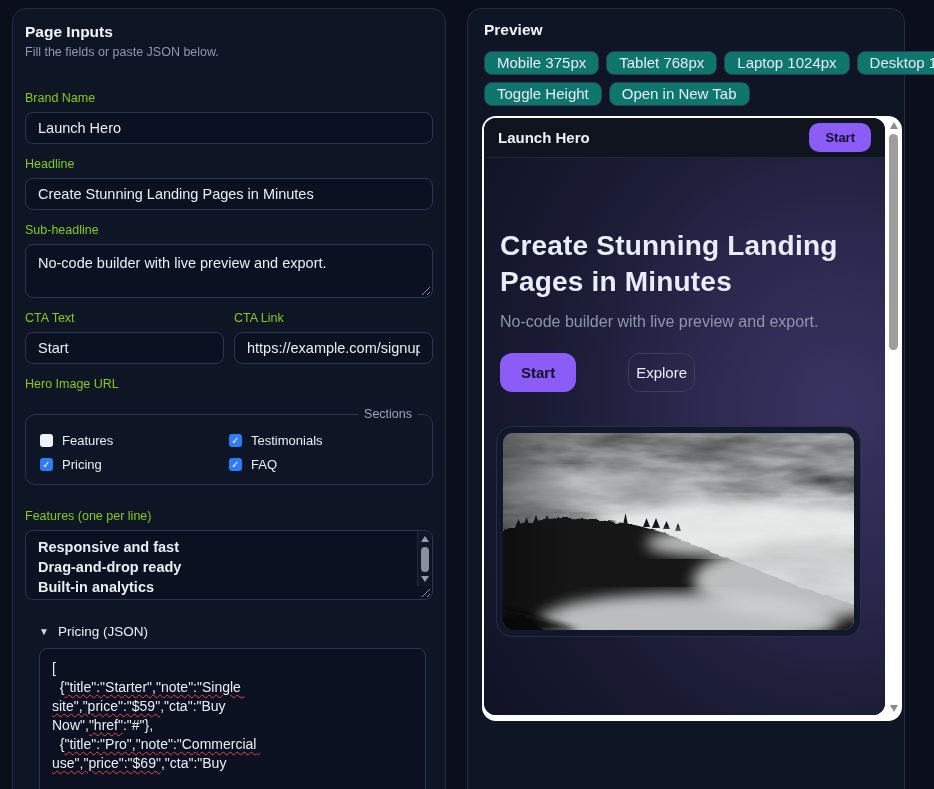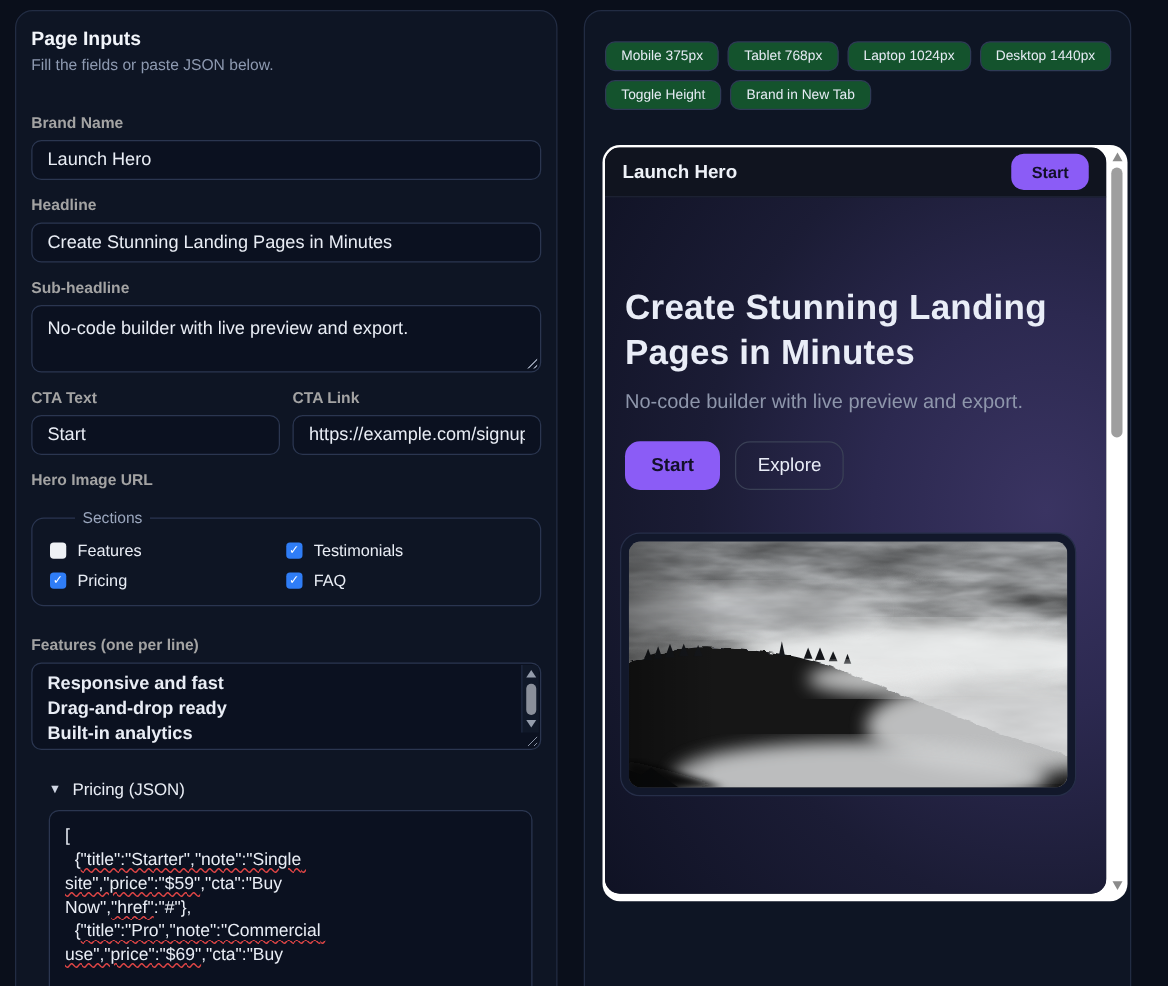--- a/index.html
+++ b/index.html
@@ -4,31 +4,31 @@
 <style>
   * { margin:0; padding:0; box-sizing:border-box; }
   html,body { width:934px; height:789px; overflow:hidden; background:#0a0f1b;
     font-family:"Liberation Sans","DejaVu Sans",sans-serif; color:#e9edf5; }
   .panel { position:absolute; top:8px; height:1100px; background:#0e1524;
     border:1px solid #222c43; border-radius:14px; }
   .panel-left  { left:12px;  width:434px; padding:14px 12px; }
   .panel-right { left:467px; width:438px; padding:12px 16px; }
   .panel-title { font-size:15.5px; font-weight:bold; color:#f2f5fa; margin-bottom:4px; }
   .panel-sub   { font-size:12.5px; color:#8d99b0; margin-bottom:32px; }
-  .lbl { display:block; font-size:12.5px; color:#a3a3a3; margin-bottom:7px;font-weight:bold; }
+  .lbl { display:block; font-size:12.5px; color:#84cc16; margin-bottom:7px; }
   .inp, .tbox { width:100%; background:#0b1120; border:1px solid #2b3650; border-radius:8px;
     color:#e9edf5; font-size:14.5px; font-family:"Liberation Sans","DejaVu Sans",sans-serif; }
   .inp { height:32px; padding:0 12px; outline:none; }
   .field { margin-bottom:13px; }
   .tbox { position:relative; overflow:hidden; }
   .tbox-sub { height:54px; padding:8px 12px; }
   .cta-grid { display:grid; grid-template-columns:1fr 1fr; gap:10px; margin-bottom:13px; }
   fieldset.sections { margin-top:16px; border:1px solid #2a3550; border-radius:10px;
     padding:8px 14px 12px; }
-  fieldset.sections legend { font-size:12.5px; color:#9aa6bd; padding:0 6px; margin-left:20px; }
+  fieldset.sections legend { font-size:12.5px; color:#9aa6bd; padding:0 6px; margin-left:0;text-align:right; }
   .cb-grid { display:grid; grid-template-columns:1fr 1fr; row-gap:9px; margin-top:4px; }
   .cb { display:flex; align-items:center; gap:9px; cursor:default; }
   .cbbox { width:13px; height:13px; border-radius:3px; background:#eef1f5; flex:none;
     display:flex; align-items:center; justify-content:center; }
   .cbbox.on { background:#2f7df6; }
   .cbbox.on::after { content:"\2713"; color:#fff; font-size:10px; font-weight:bold; line-height:1; }
   .cbtxt { font-size:13px; color:#e9edf5; }
   .feat-label { margin-top:24px; }
   .tbox-feat { height:70px; padding:6px 26px 0 12px;font-weight:bold; }
   .fline { font-size:14.5px; line-height:20px; white-space:nowrap; }
@@ -49,22 +49,22 @@
     margin-left:14px; font-size:13.5px; color:#e9edf5; cursor:default; }
   summary.pricing-sum::-webkit-details-marker { display:none; }
   .disc { font-size:10px; color:#cfd6e4; }
   .tbox-json { margin:9px 7px 0 14px; width:auto; height:320px; padding:10px 12px; }
   .jline { font-size:14px; line-height:19px; white-space:pre-wrap; word-break:break-word; }
   .sq { text-decoration:underline; text-decoration-style:wavy; text-decoration-color:#e04545;
     text-decoration-thickness:1px; text-underline-offset:2px; }
   
   .btnrow { display:flex; gap:7px; margin-top:12px; }
   .btnrow + .btnrow { margin-top:7px; }
-  .pill { background:#14532d; border:1px solid #2e3a55; border-radius:8px; color:#e6ebf4;
-    font-size:11px; padding:4px 12px; height:24px; line-height:14px; cursor:default;
+  .pill { background:#0f766e; border:1px solid #2e3a55; border-radius:8px; color:#e6ebf4;
+    font-size:15px; padding:4px 12px; height:24px; line-height:14px; cursor:default;
     font-family:"Liberation Sans","DejaVu Sans",sans-serif; white-space:nowrap; }
   .preview-frame { position:absolute; left:14px; top:107px; width:420px; height:605px;
     background:#ffffff; border-radius:14px; }
   .pv-page { position:absolute; left:2px; top:2px; right:17px; bottom:6px; border-radius:12px;
     overflow:hidden; background:#0e1120; display:flex; flex-direction:column; }
   .pv-header { flex:none; height:40px; background:#10141f; border-bottom:1px solid #20263a;
     display:flex; align-items:center; justify-content:space-between; padding:0 14px; }
   .pv-brand { font-size:15px; font-weight:bold; color:#eef2f8; }
   .pv-navbtn { background:#8b5cf6; color:#13102a; border:none; border-radius:10px;
     font-size:13px; font-weight:bold; padding:7px 16px; cursor:default;
@@ -72,22 +72,22 @@
   .pv-hero { flex:1; padding:70px 16px 0 12px;
     background:radial-gradient(115% 95% at 88% 45%, #3a3462 0%, #2c2950 30%, #1b1c35 60%, #0e1122 100%); }
   .pv-h1 { font-size:28px; line-height:36px; font-weight:bold; color:#e9edf7;
     max-width:378px; margin-left:4px; letter-spacing:0.2px; }
   .pv-sub { margin:13px 0 0 4px; font-size:16px; color:#8e96ab; }
   .pv-ctas { display:flex; gap:12px; margin:22px 0 0 4px; }
   .pv-cta1 { background:#8b5cf6; color:#13102a; border:none; border-radius:12px; font-size:15px;
     font-weight:bold; padding:10px 21px; cursor:default;
     font-family:"Liberation Sans","DejaVu Sans",sans-serif; }
   .pv-cta2 { background:transparent; color:#e9edf7; border:1px solid #3a4056; border-radius:12px;
-    font-size:15px; padding:10px 17px; cursor:default;
-    font-family:"Liberation Sans","DejaVu Sans",sans-serif; }
+    font-size:15px; padding:10px 7px; cursor:default;
+    font-family:"Liberation Sans","DejaVu Sans",sans-serif;margin-left:40px; }
   .pv-card { margin:34px 0 0 0; width:365px; background:#12182b; border:1px solid #262e48;
     border-radius:16px; padding:6px; }
   .pv-photo { width:100%; height:197px; border-radius:10px; overflow:hidden; display:block; }
   .pv-photo svg { display:block; width:100%; height:100%; }
   
   .pv-scroll { position:absolute; right:1px; top:2px; bottom:6px; width:15px; }
   .pv-tri-up, .pv-tri-dn { position:absolute; left:3.5px; width:0; height:0;
     border-left:4.5px solid transparent; border-right:4.5px solid transparent; }
   .pv-tri-up { top:4px;  border-bottom:7px solid #8b8b8b; }
   .pv-tri-dn { bottom:3px; border-top:7px solid #8b8b8b; }
@@ -180,29 +180,30 @@
         <div class="jline"><span>[</span></div>
         <div class="jline"><span>  {</span><span class="sq">"title":"Starter","note":"Single site","price":"$59"</span><span>,"cta":"Buy</span></div>
         <div class="jline"><span>Now",</span><span class="sq">"href"</span><span>:"#"},</span></div>
         <div class="jline"><span>  {</span><span class="sq">"title":"Pro","note":"Commercial use","price":"$69"</span><span>,"cta":"Buy</span></div>
         <div class="jline"></div>
       </div>
   </details>
 </div>
 
 <div class="panel panel-right">
+  <div class="panel-title">Preview</div>
   <div class="btnrow" id="deviceRow">
       <button class="pill">Mobile 375px</button>
       <button class="pill">Tablet 768px</button>
       <button class="pill">Laptop 1024px</button>
       <button class="pill">Desktop 1440px</button>
     </div>
   <div class="btnrow" id="actionRow">
       <button class="pill">Toggle Height</button>
-      <button class="pill">Brand in New Tab</button>
+      <button class="pill">Open in New Tab</button>
     </div>
 
   <div class="preview-frame">
     <div class="pv-page">
       <div class="pv-header">
         <span class="pv-brand">Launch Hero</span>
         <button class="pv-navbtn">Start</button>
       </div>
       <div class="pv-hero">
         <div class="pv-h1">Create Stunning Landing Pages in Minutes</div>

